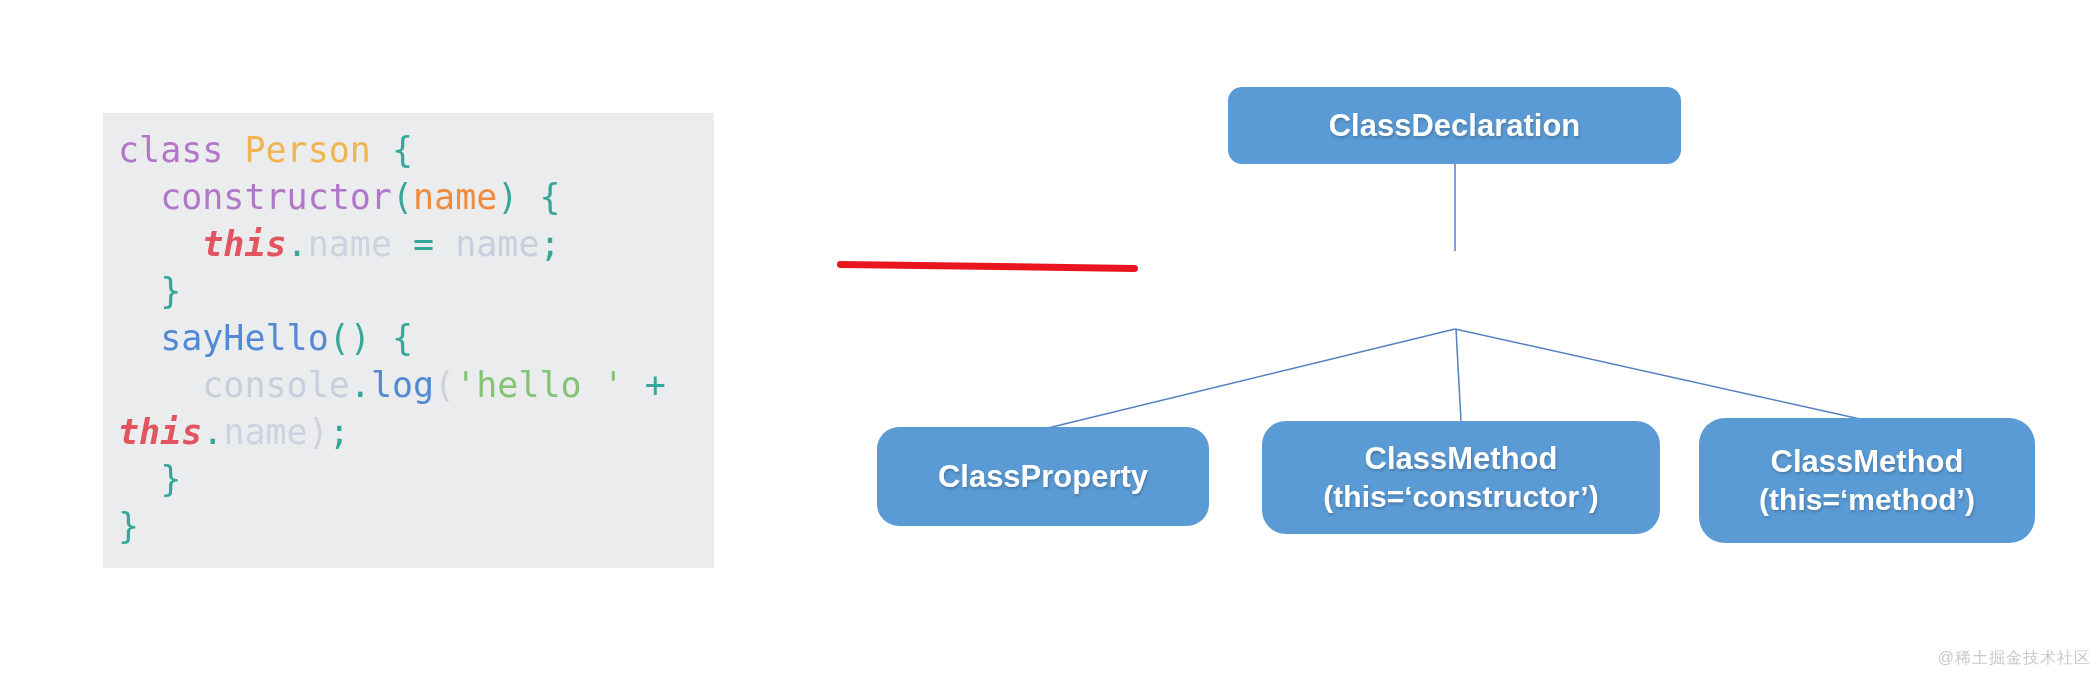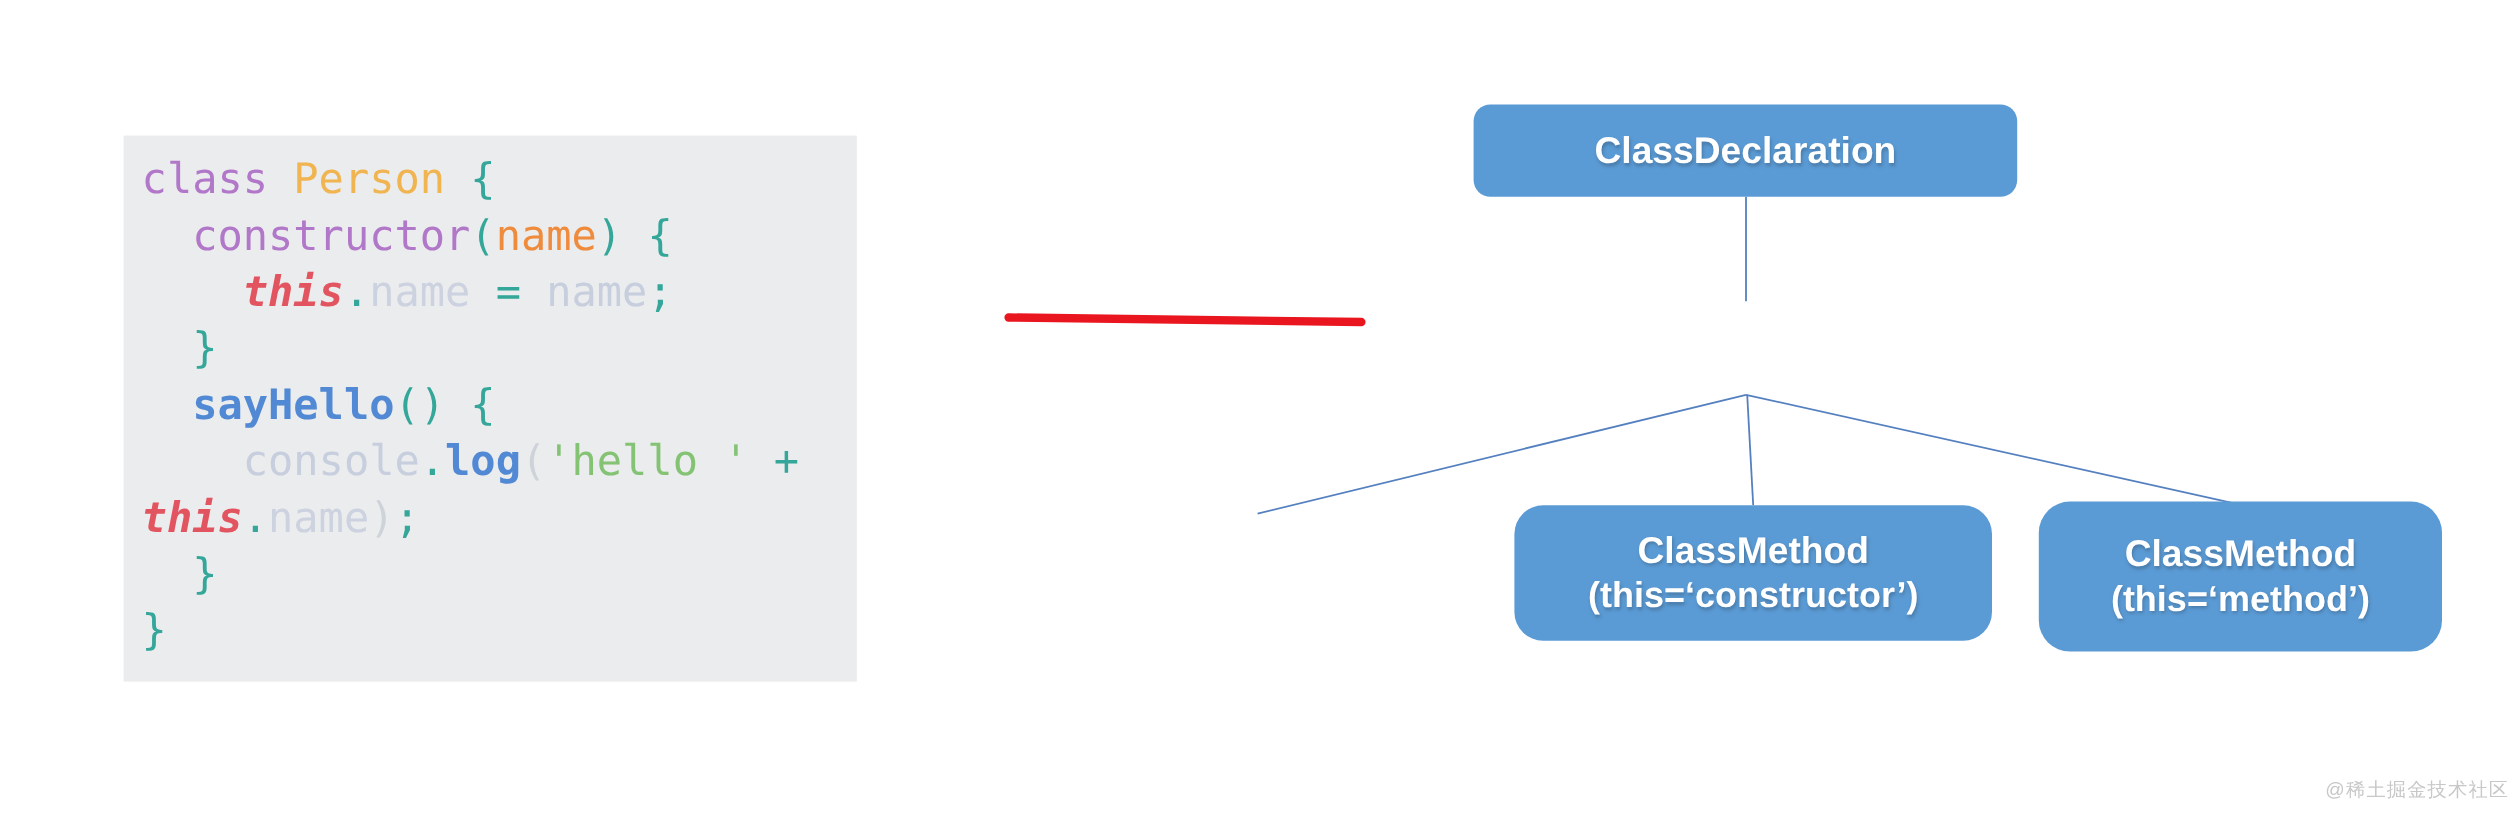--- a/index.html
+++ b/index.html
@@ -18,21 +18,21 @@
     width:611px; height:455px;
     box-sizing:border-box;
     background:var(--code_bg, #ebeced);
     padding:14px 0 0 15px;
     font-family:"DejaVu Sans Mono", monospace;
     font-size:35px;
     line-height:47px;
   }
   .code-line { white-space:pre; }
   .tok-this_kw { font-style:italic; font-weight:bold; }
-  .tok-function { font-weight:bold; }
+  .tok-function { font-weight:normal; }
 
   
   .connectors { position:absolute; left:0; top:0; pointer-events:none; }
   .node {
     position:absolute;
     box-sizing:border-box;
     background:var(--node_fill, #5b9bd5);
     color:var(--node_text, #ffffff);
     display:flex; flex-direction:column;
     align-items:center; justify-content:center;
@@ -93,20 +93,23 @@
       <line x1="1455" y1="329" x2="1048" y2="428" stroke="#5580c0" stroke-width="1.5"></line>
       <line x1="1456" y1="329" x2="1461" y2="421" stroke="#5580c0" stroke-width="1.5"></line>
       <line x1="1455" y1="329" x2="1860" y2="419" stroke="#5580c0" stroke-width="1.5"></line>
     </svg>
 
   <div class="node node-class-declaration">
     <div class="label">ClassDeclaration</div>
   </div>
 
 
+  <div class="node node-class-property">
+    <div class="label">ClassProperty</div>
+  </div>
 
   <div class="node node-class-method-ctor">
     <div class="label">ClassMethod</div>
     <div class="sublabel">(this=‘constructor’)</div>
   </div>
 
   <div class="node node-class-method-meth">
     <div class="label">ClassMethod</div>
     <div class="sublabel">(this=‘method’)</div>
   </div>

